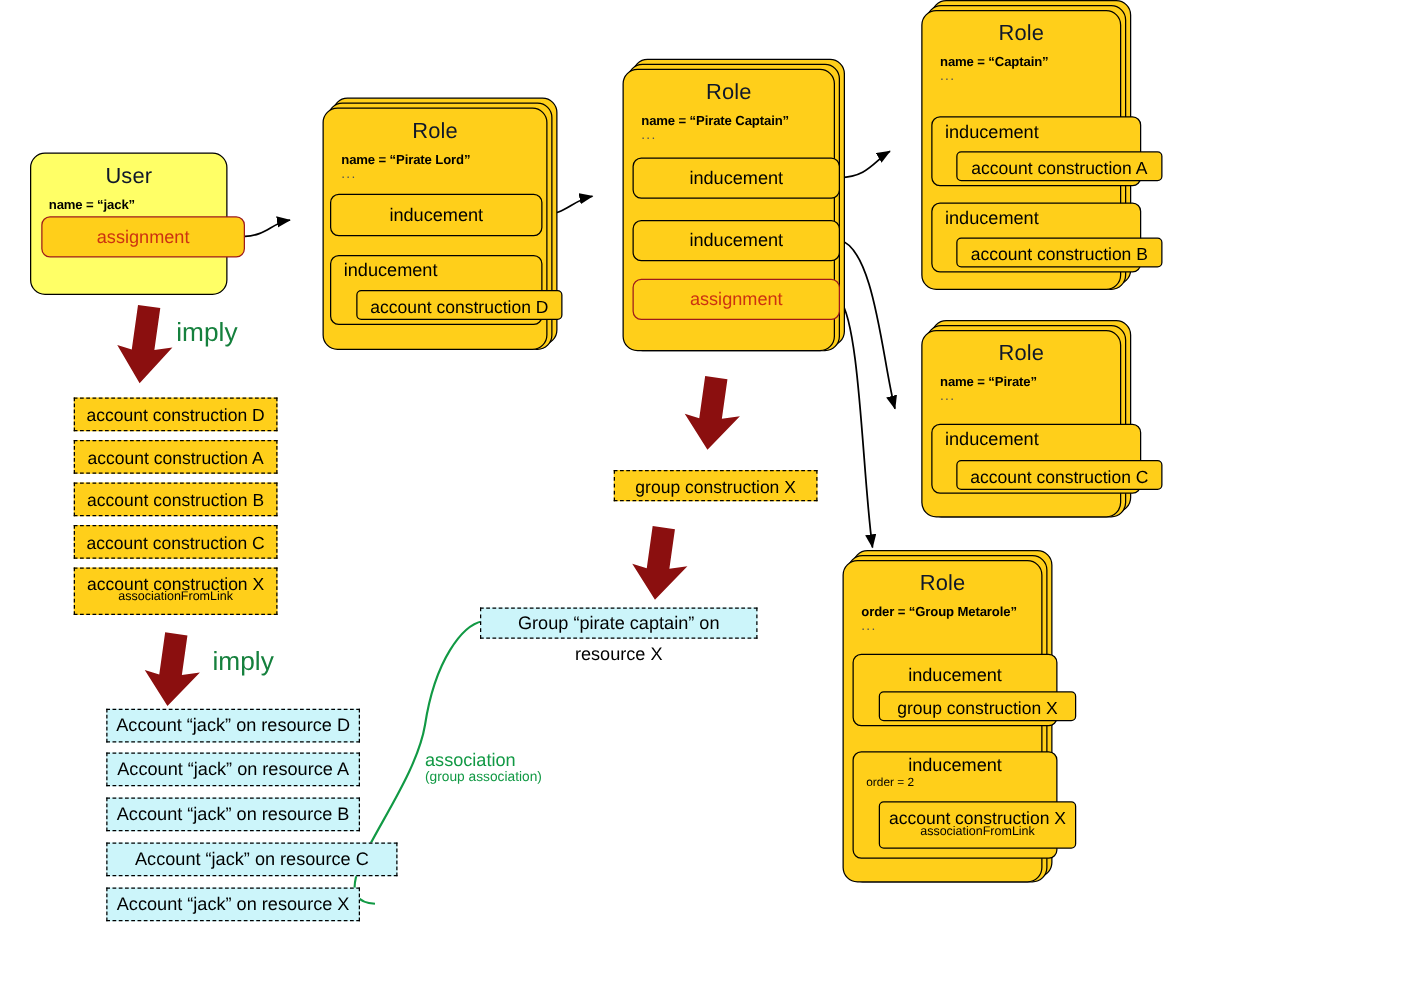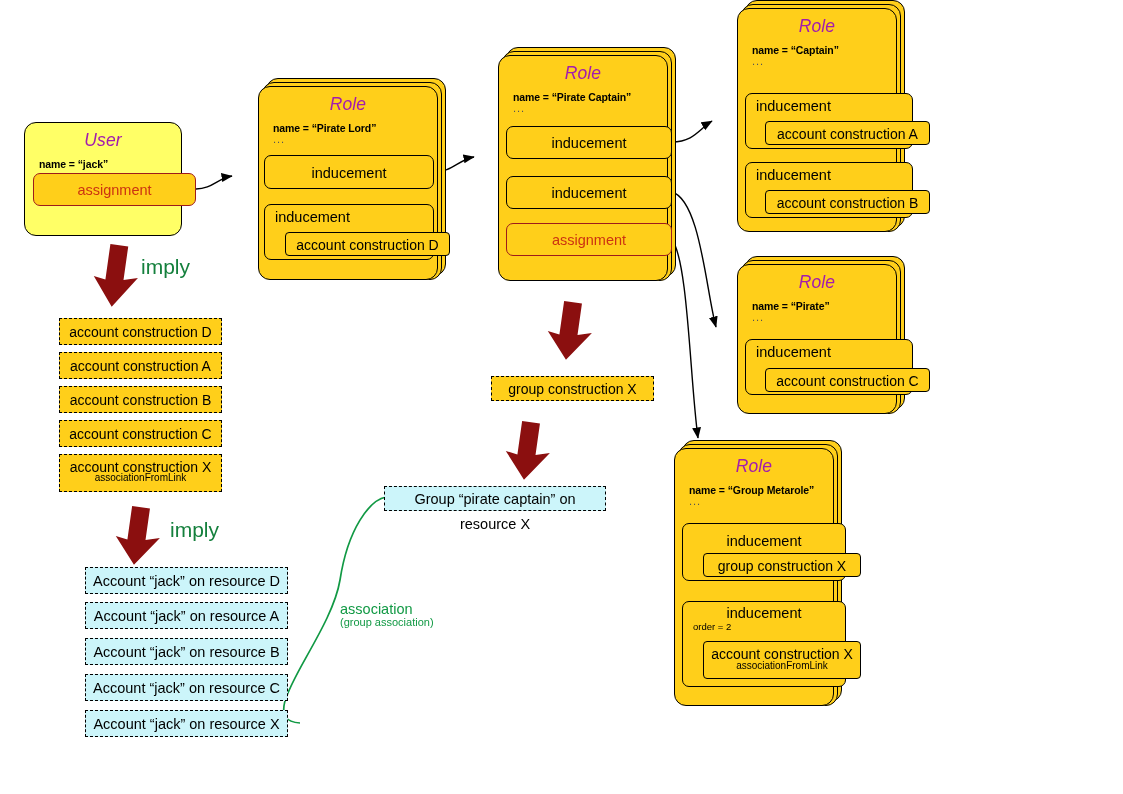--- a/index.html
+++ b/index.html
@@ -12,22 +12,22 @@
   svg.connlayer{position:absolute;left:0;top:0;width:1123px;height:794px;
                 overflow:visible;pointer-events:none;z-index:1;}
 
   
   .objbox{position:absolute;border:1.4px solid #000;border-radius:12px;
           background:#FFCF1A;z-index:3;box-sizing:border-box;}
   
   .stack1,.stack2{position:absolute;border:1.4px solid #000;border-radius:12px;
           background:#FFCF1A;z-index:2;box-sizing:border-box;}
 
-  .objtitle{text-align:center;font-size:17.5px;color:#a21caf;
-            padding-top:7px;letter-spacing:.1px;font-style:italic;}
+  .objtitle{text-align:center;font-size:17.5px;color:#0f172a;
+            padding-top:7px;letter-spacing:.1px;}
   .objattr{font-size:10.5px;font-weight:bold;color:#000;padding:7px 0 0 14px;
            letter-spacing:-.1px;}
   .objdots{font-size:11px;color:#555;padding:1px 0 0 14px;letter-spacing:1px;line-height:9px;}
 
   
   .userbox{background:#FFFF66;}
 
   
   .slot{position:absolute;border:1.2px solid #000;border-radius:7px;
         background:#FFCF1A;box-sizing:border-box;z-index:4;}
@@ -137,21 +137,21 @@
     <div class="objattr">name = “Pirate”</div>
     <div class="objdots">...</div>
   </div>
   <div class="slot slot-l" style="left:745px;top:339px;width:168px;height:56px;padding-top:5px;">inducement</div>
   <div class="chip" style="left:765px;top:368px;width:165px;height:24px;line-height:24px;">account construction C</div>
 
   <div class="stack1" style="left:682px;top:440px;width:160px;height:262px;"></div>
   <div class="stack2" style="left:678px;top:444px;width:160px;height:262px;"></div>
   <div class="objbox" style="left:674px;top:448px;width:160px;height:258px;">
     <div class="objtitle">Role</div>
-    <div class="objattr">name = “Group Metarole”</div>
+    <div class="objattr">order = “Group Metarole”</div>
     <div class="objdots">...</div>
   </div>
   <div class="slot slot-c" style="left:682px;top:523px;width:164px;height:58px;line-height:28px;padding-top:3px;">inducement</div>
   <div class="chip" style="left:703px;top:553px;width:158px;height:24px;line-height:24px;">group construction X</div>
   <div class="slot" style="left:682px;top:601px;width:164px;height:86px;">
     <div class="slot-c" style="padding-top:4px;">inducement</div>
     <div class="slot-order">order = 2</div>
   </div>
   <div class="chip" style="left:703px;top:641px;width:158px;height:38px;padding-top:4px;">
     <span>account construction X</span>
@@ -181,21 +181,21 @@
   </div>
 
   <svg class="fatarrow" style="left:110px;top:505px;width:56px;height:62px;" viewBox="0 0 56 62">
     <path d="M18,2 L36,2 L36,34 L50,30 L28,60 L6,34 L18,36 Z" fill="#8b0f0f" transform="rotate(8 28 31)"></path>
   </svg>
   <div class="implylbl" style="left:170px;top:518px;">imply</div>
 
   <div class="cyanbox" style="left:85px;top:567px;width:203px;height:27px;line-height:27px;">Account “jack” on resource D</div>
   <div class="cyanbox" style="left:85px;top:602px;width:203px;height:27px;line-height:27px;">Account “jack” on resource A</div>
   <div class="cyanbox" style="left:85px;top:638px;width:203px;height:27px;line-height:27px;">Account “jack” on resource B</div>
-  <div class="cyanbox" style="left:85px;top:674px;width:203px;height:27px;line-height:27px;">Account “jack” on resource C</div>
+  <div class="cyanbox" style="left:85px;top:674px;width:233px;height:27px;line-height:27px;">Account “jack” on resource C</div>
   <div class="cyanbox" style="left:85px;top:710px;width:203px;height:27px;line-height:27px;">Account “jack” on resource X</div>
 
   <svg class="fatarrow" style="left:542px;top:300px;width:56px;height:62px;" viewBox="0 0 56 62">
     <path d="M18,2 L36,2 L36,34 L50,30 L28,60 L6,34 L18,36 Z" fill="#8b0f0f" transform="rotate(8 28 31)"></path>
   </svg>
   <div class="dashbox" style="left:491px;top:376px;width:163px;height:25px;line-height:25px;">group construction X</div>
 
   <svg class="fatarrow" style="left:500px;top:420px;width:56px;height:62px;" viewBox="0 0 56 62">
     <path d="M18,2 L36,2 L36,34 L50,30 L28,60 L6,34 L18,36 Z" fill="#8b0f0f" transform="rotate(8 28 31)"></path>
   </svg>

